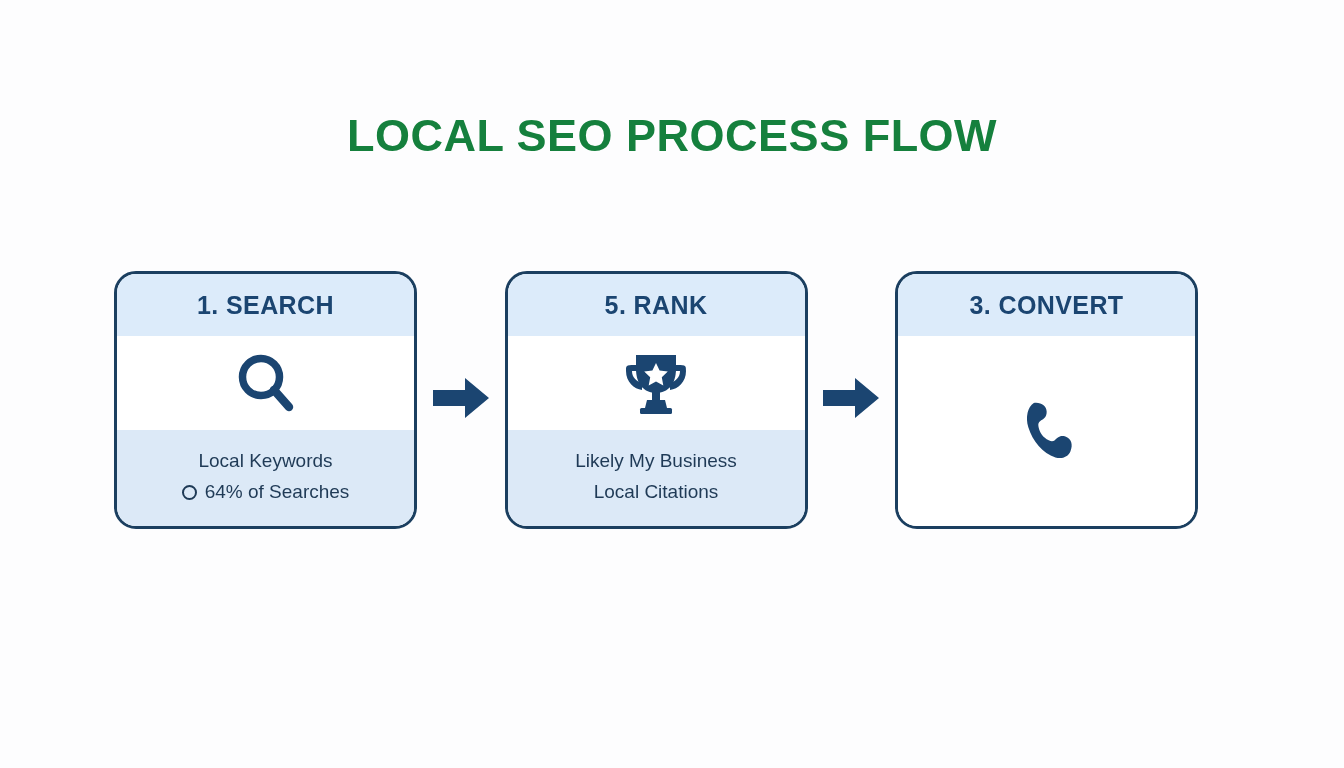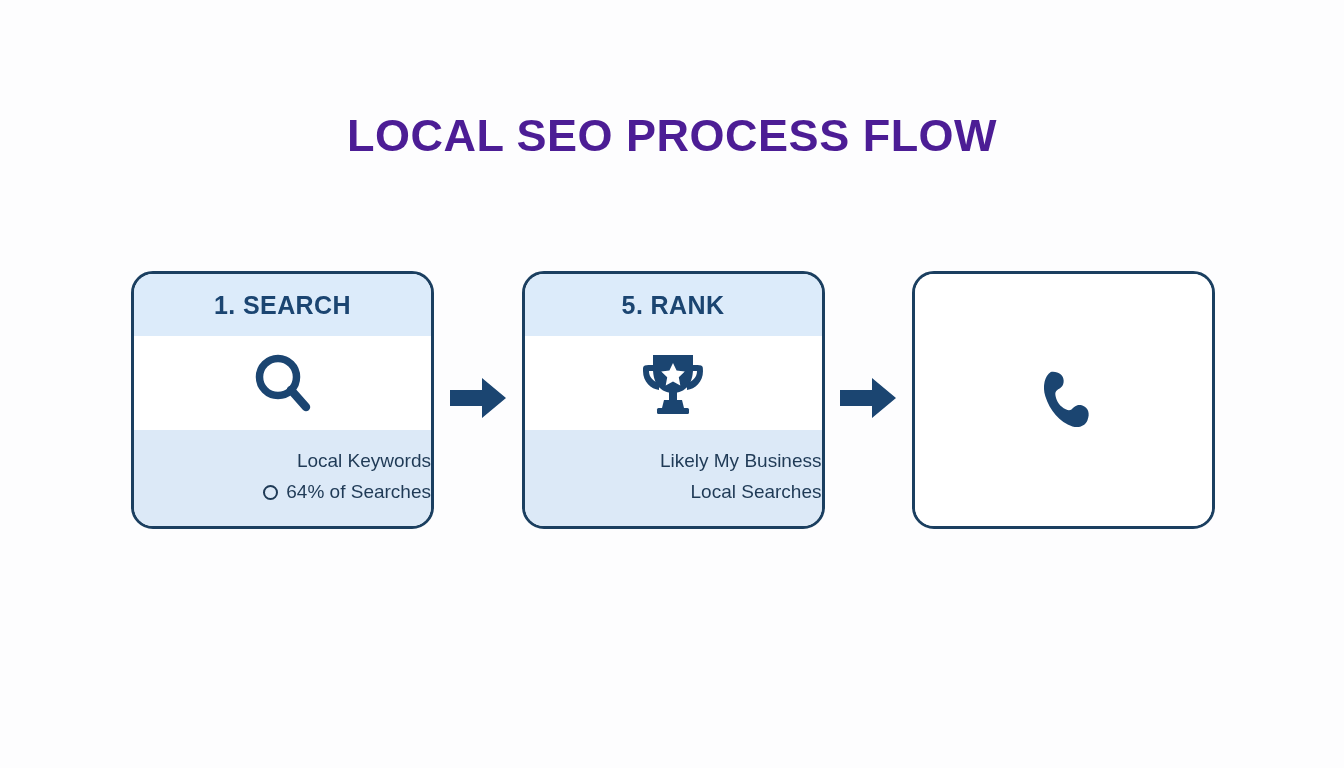--- a/index.html
+++ b/index.html
@@ -18,30 +18,30 @@
   
   .page-title {
     position: absolute;
     top: 105px;
     left: 0;
     width: 1344px;
     text-align: center;
     font-size: 45px;
     font-weight: bold;
     letter-spacing: 0.5px;
-    color: #4c1d95;
+    color: #15803d;
     line-height: 62px;
     white-space: nowrap;
   }
 
   
   .flow-row {
     position: absolute;
     top: 268px;
-    left: 131px;
+    left: 114px;
     width: 1084px;
     height: 264px;
     display: flex;
     flex-direction: row;
     align-items: center;
     justify-content: space-between;
   }
 
   .card {
     width: 303px;
@@ -79,21 +79,21 @@
     align-items: center;
     justify-content: center;
   }
   .card-icon-area svg { display: block; }
 
   .card-footer {
     height: 96px;
     background: #dce9f7;
     display: flex;
     flex-direction: column;
-    align-items: flex-end;
+    align-items: center;
     justify-content: center;
     flex: 0 0 auto;
     padding-bottom: 4px;
     box-sizing: border-box;
   }
   .footer-line {
     font-size: 19px;
     color: #1f3a56;
     line-height: 31px;
     white-space: nowrap;
@@ -183,34 +183,37 @@
 
           <rect x="17" y="57" width="32" height="6" rx="1.5" fill="#1b4571"></rect>
         </svg>
       </span>
     </div>
     <div class="card-footer">
       <div class="footer-line">
         <span>Likely My Business</span>
       </div>
       <div class="footer-line">
-        <span>Local Searches</span>
+        <span>Local Citations</span>
       </div>
     </div>
   </div>
 
   <div class="arrow">
     <span>
       <svg width="56" height="44" viewBox="0 0 56 44" xmlns="http://www.w3.org/2000/svg">
         <path d="M0 14 L32 14 L32 2 L56 22 L32 42 L32 30 L0 30 Z" fill="#1b4571"></path>
       </svg>
     </span>
   </div>
 
   <div class="card">
+    <div class="card-header">
+      <span class="card-header-label">3. CONVERT</span>
+    </div>
     <div class="card-icon-area">
       <span>
         <svg width="64" height="64" viewBox="0 0 64 64" xmlns="http://www.w3.org/2000/svg">
           <g transform="rotate(8 32 32)">
             <path d="M15 6
                      C22 4 28 7 29 13
                      C30 19 26 21 24 23
                      C22.5 24.5 22 26 23 29
                      C25 35 29 39 35 41
                      C38 42 39.5 41.5 41 40

